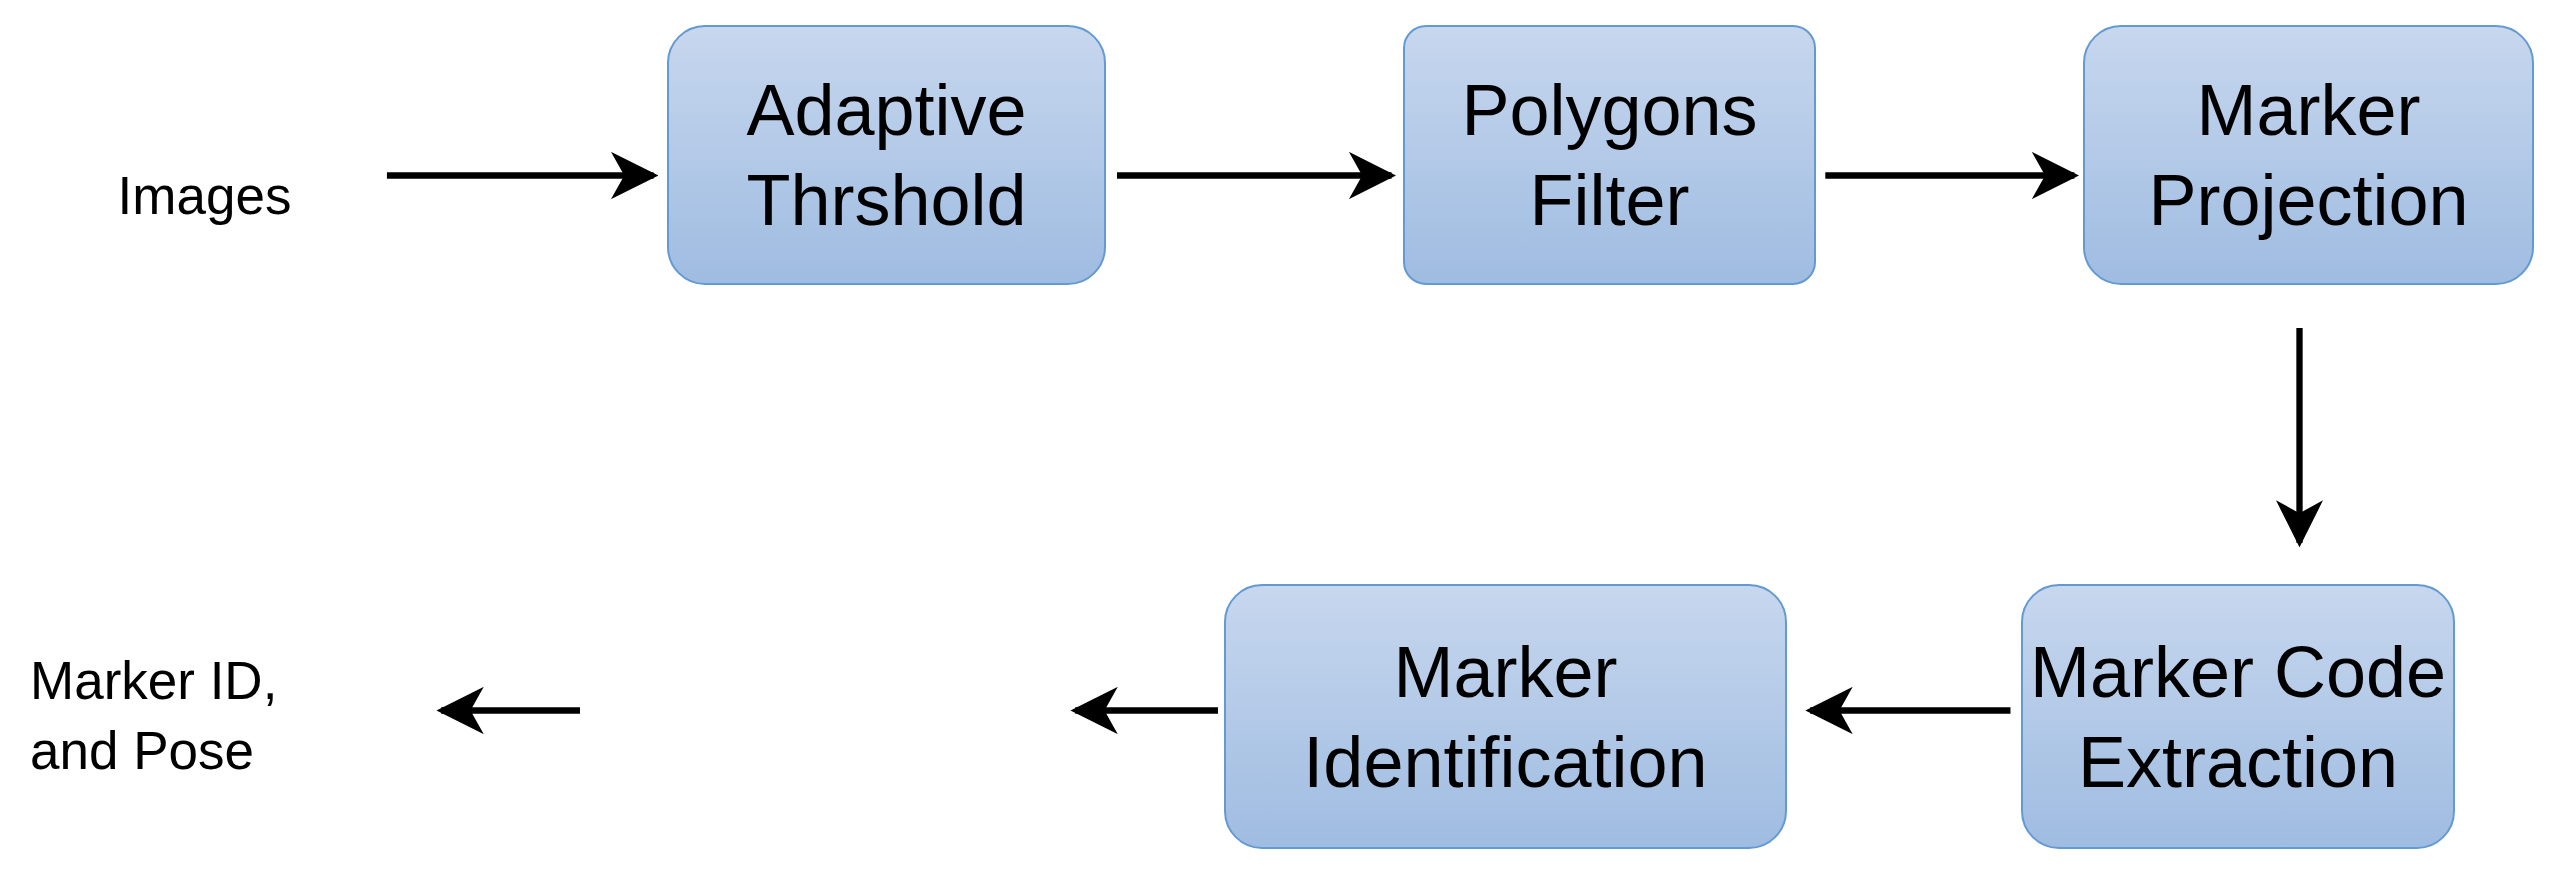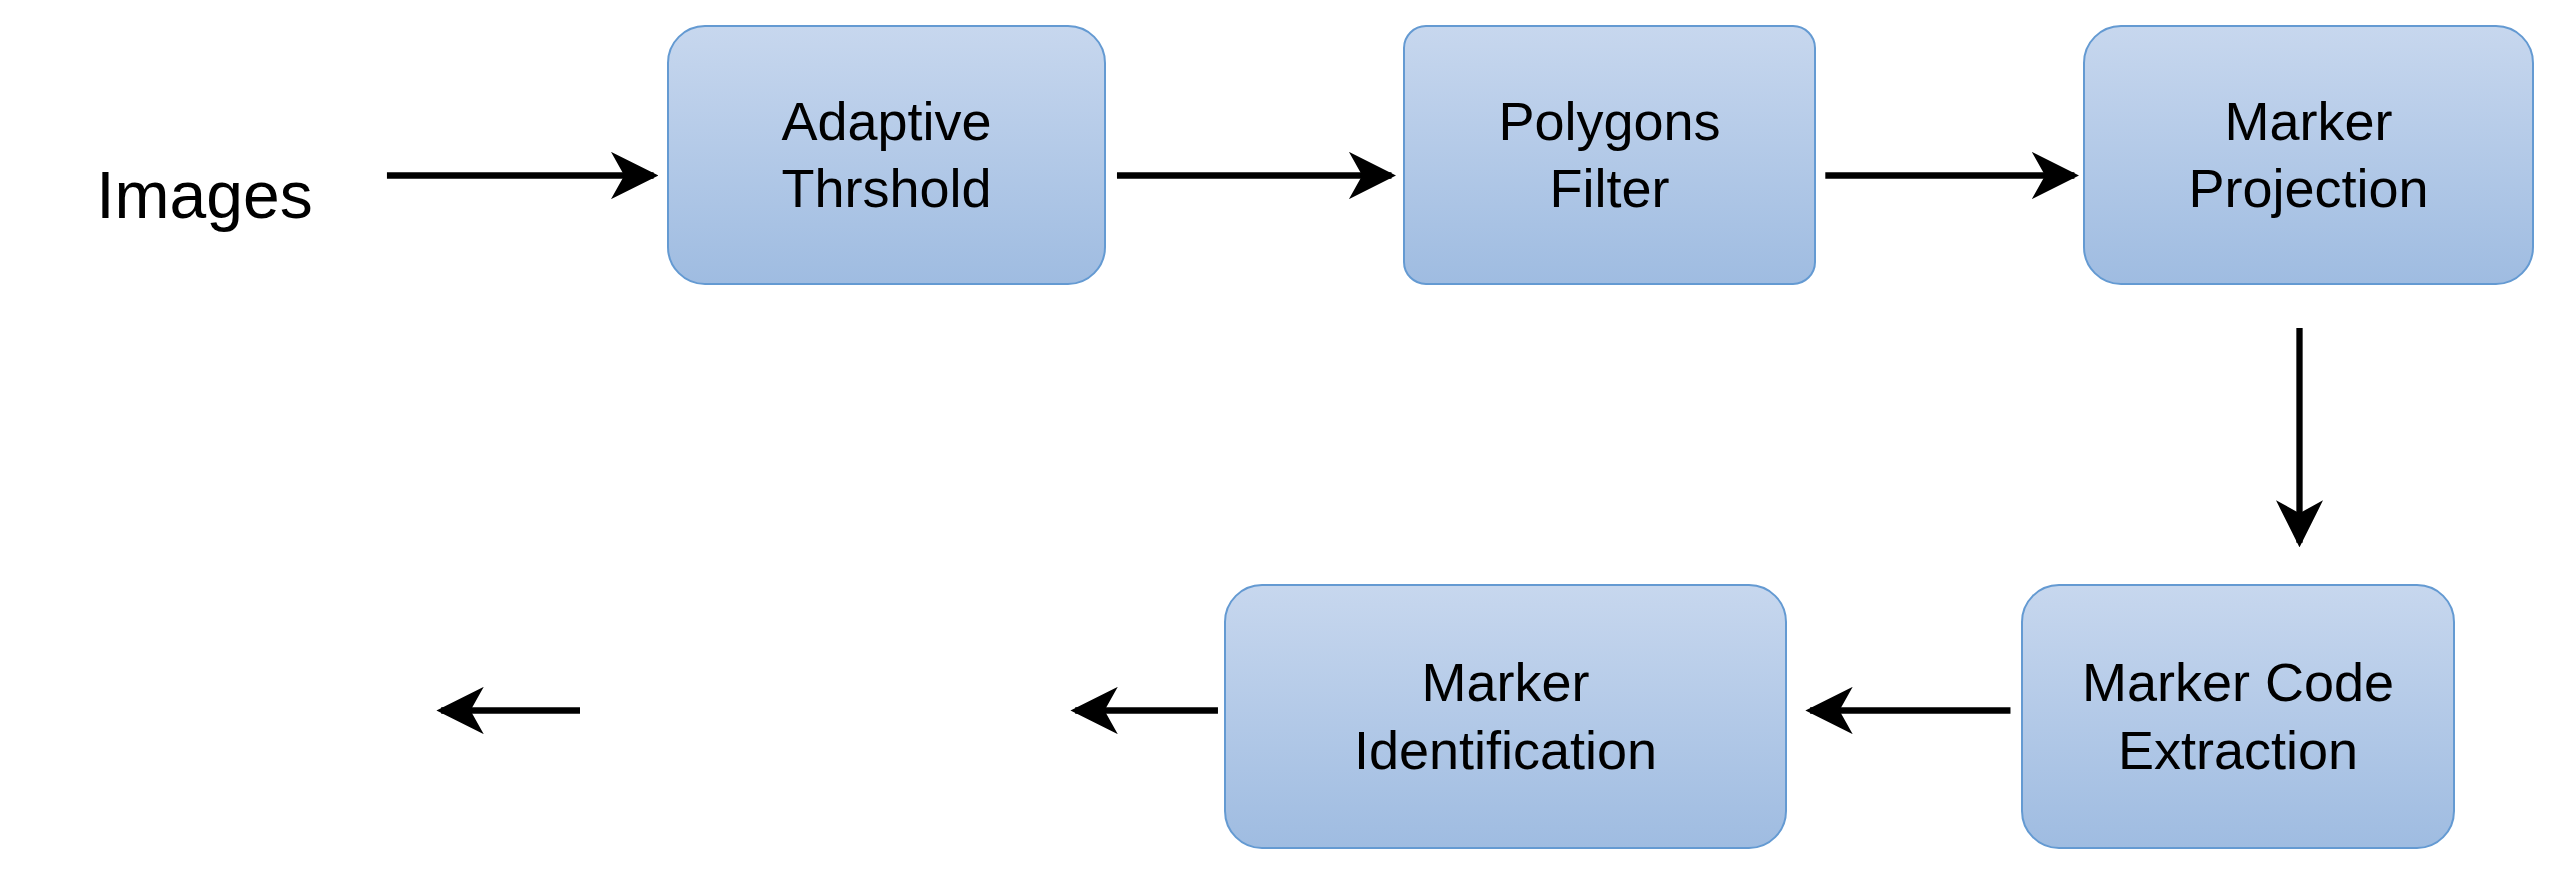--- a/index.html
+++ b/index.html
@@ -19,29 +19,29 @@
     color:var(--text-color);
     overflow:hidden;
   }
   .node-box{
     position:absolute;
     display:flex;align-items:center;justify-content:center;
     text-align:center;
     background:linear-gradient(to bottom, var(--box-fill-top) 0%, var(--box-fill-bottom) 100%);
     border:2.4px solid var(--box-border);
     border-radius:38px;
-    font-size:54px;
+    font-size:72px;
     line-height:1.25;
     white-space:pre-line;
     box-sizing:border-box;
   }
   .node-text{
     position:absolute;
     display:flex;align-items:center;
-    font-size:66px;
+    font-size:53px;
     line-height:1.32;
     white-space:pre-line;
   }
   .node-text.centered{justify-content:center;text-align:center;}
   .node-text.lefted{justify-content:flex-start;text-align:left;}
   .arrow{position:absolute;overflow:visible;color:var(--arrow-color);}
   .arrow line{stroke:var(--arrow-color);stroke-width:8;}
   marker path{fill:var(--arrow-color);}
   .defs-holder{position:absolute;width:0;height:0;}
 </style>
@@ -97,15 +97,17 @@
 
   <svg class="arrow" style="left:1064px;top:675px;" width="162" height="71" viewBox="0 0 205 90">
     <line x1="195" y1="45" x2="14" y2="45" marker-end="url(#ah)"></line>
   </svg>
 
 
   <svg class="arrow" style="left:430px;top:675px;" width="158" height="71" viewBox="0 0 200 90">
     <line x1="190" y1="45" x2="14" y2="45" marker-end="url(#ah)"></line>
   </svg>
 
+  <div class="node-text lefted" style="left:30px;top:609px;width:410px;height:213px;">Marker ID,
+and Pose</div>
 
 </div>
 
 
 </body></html>

